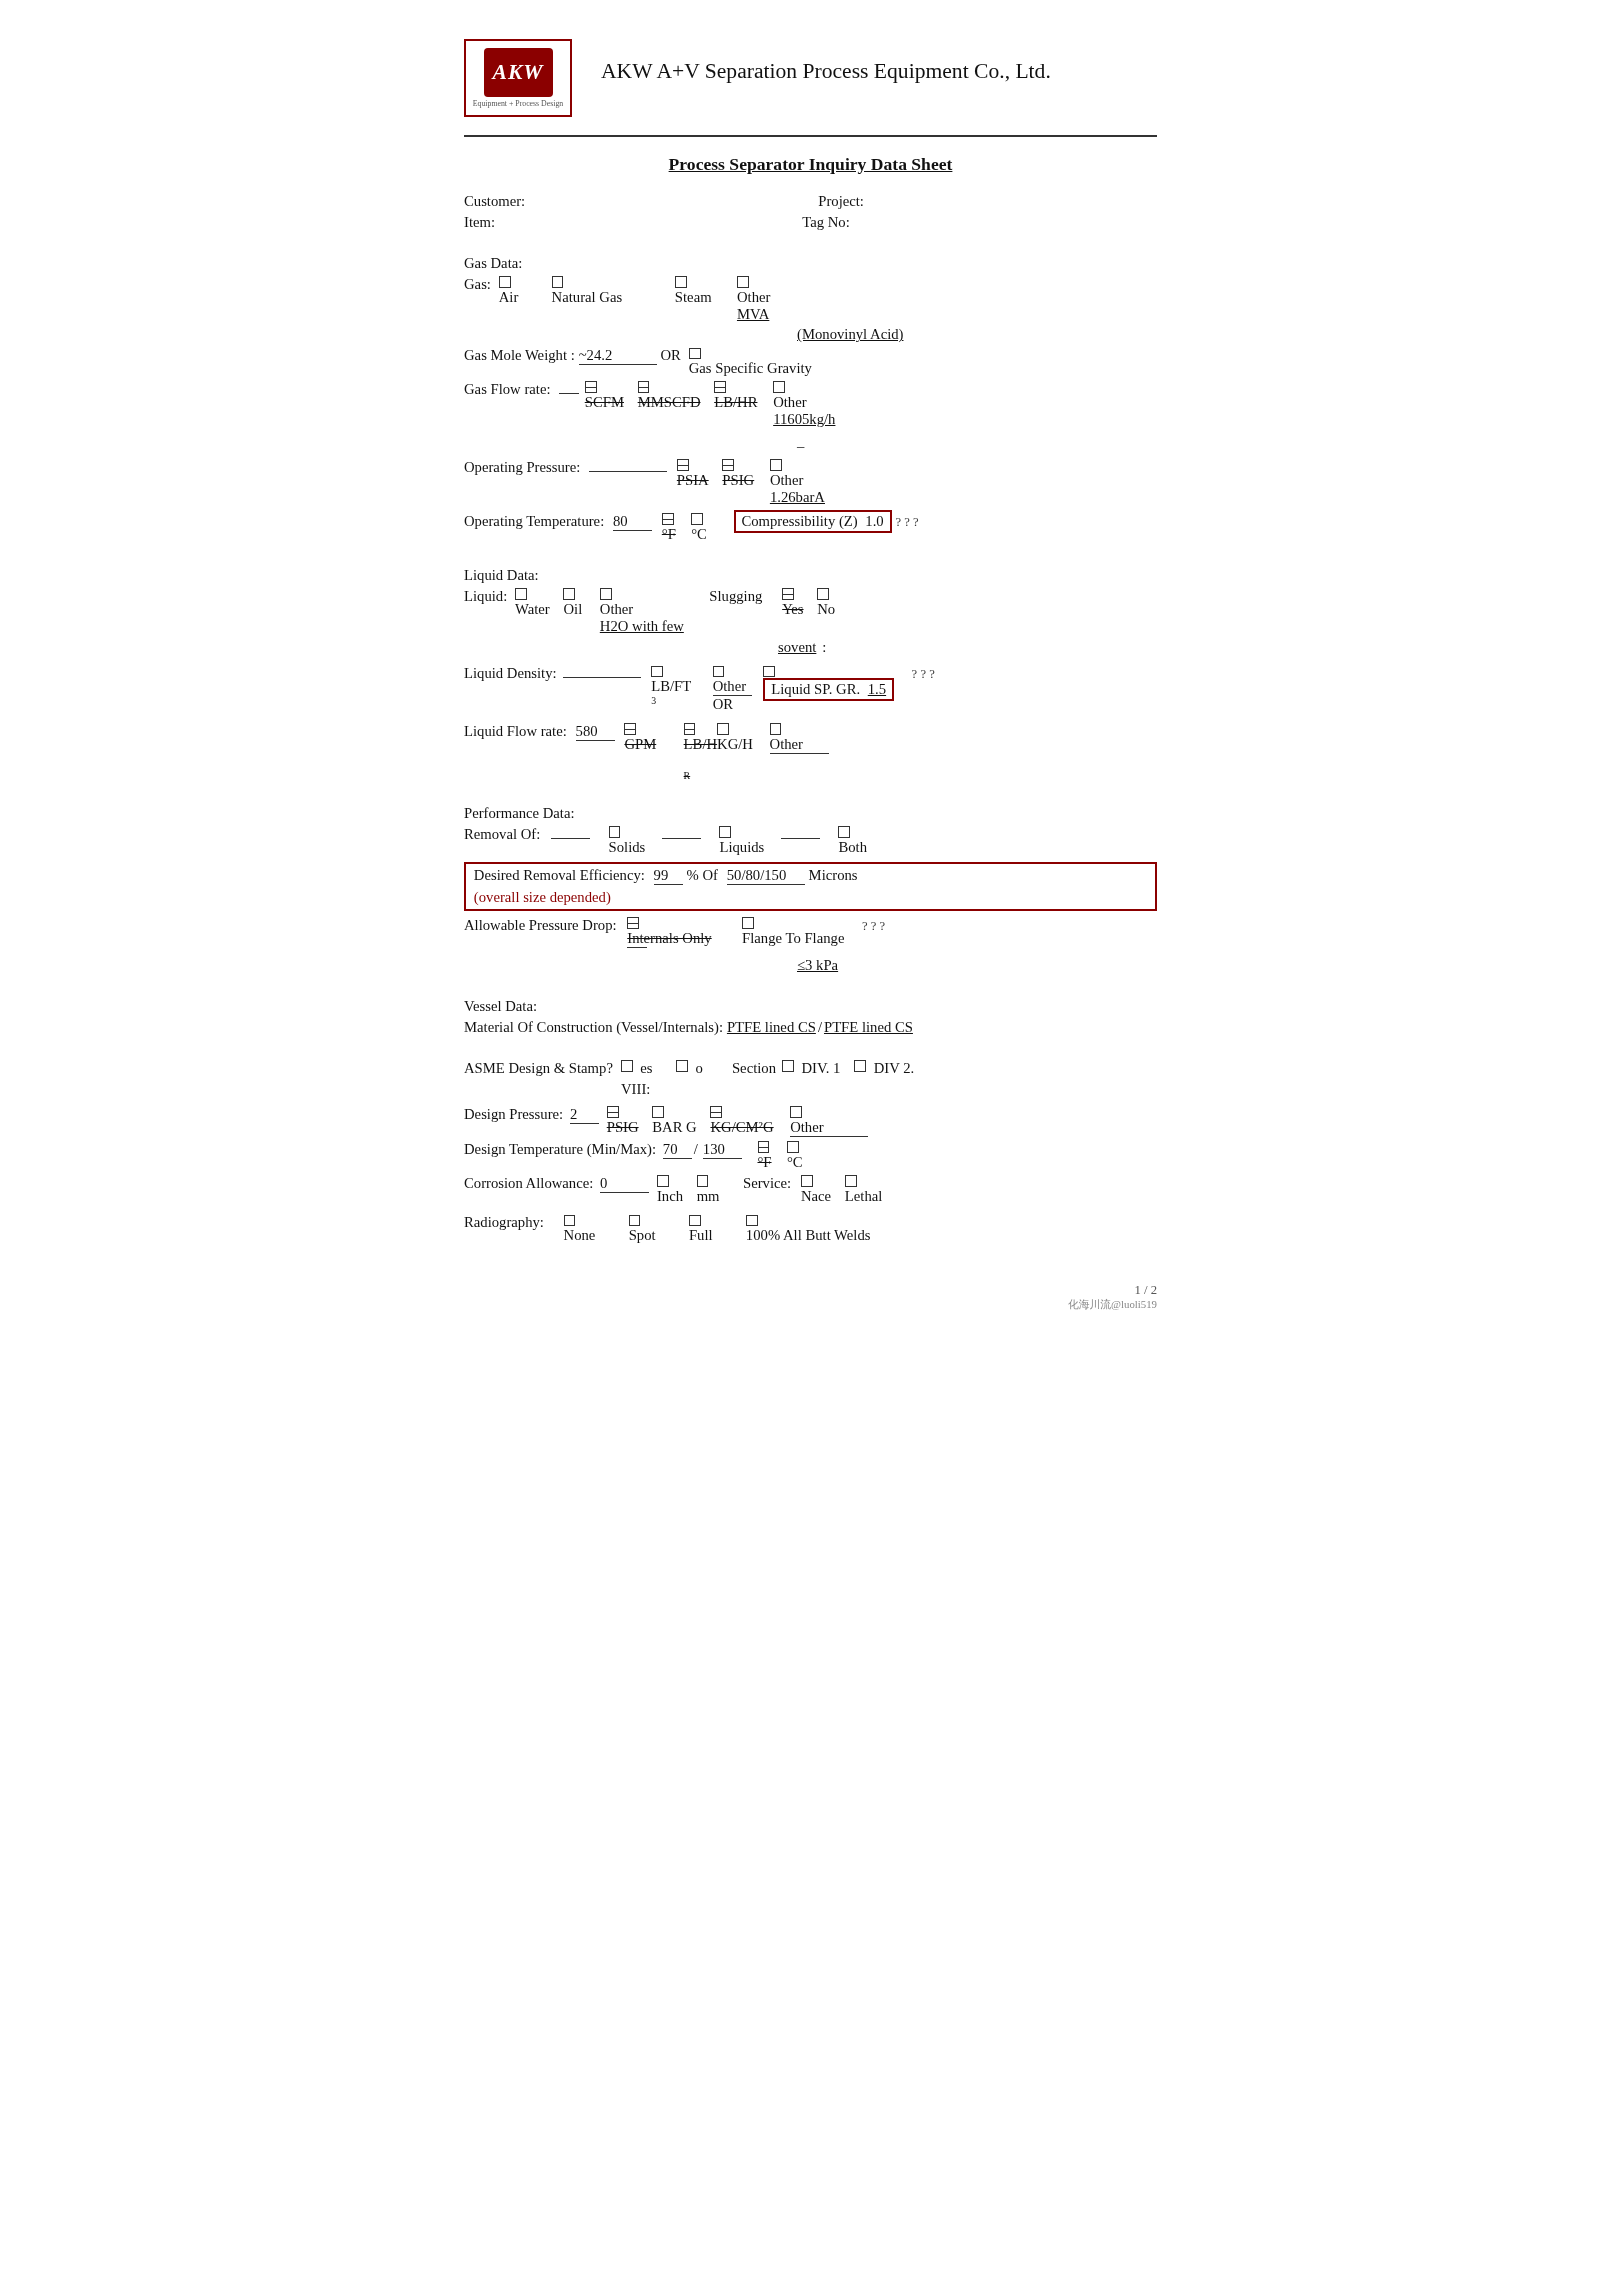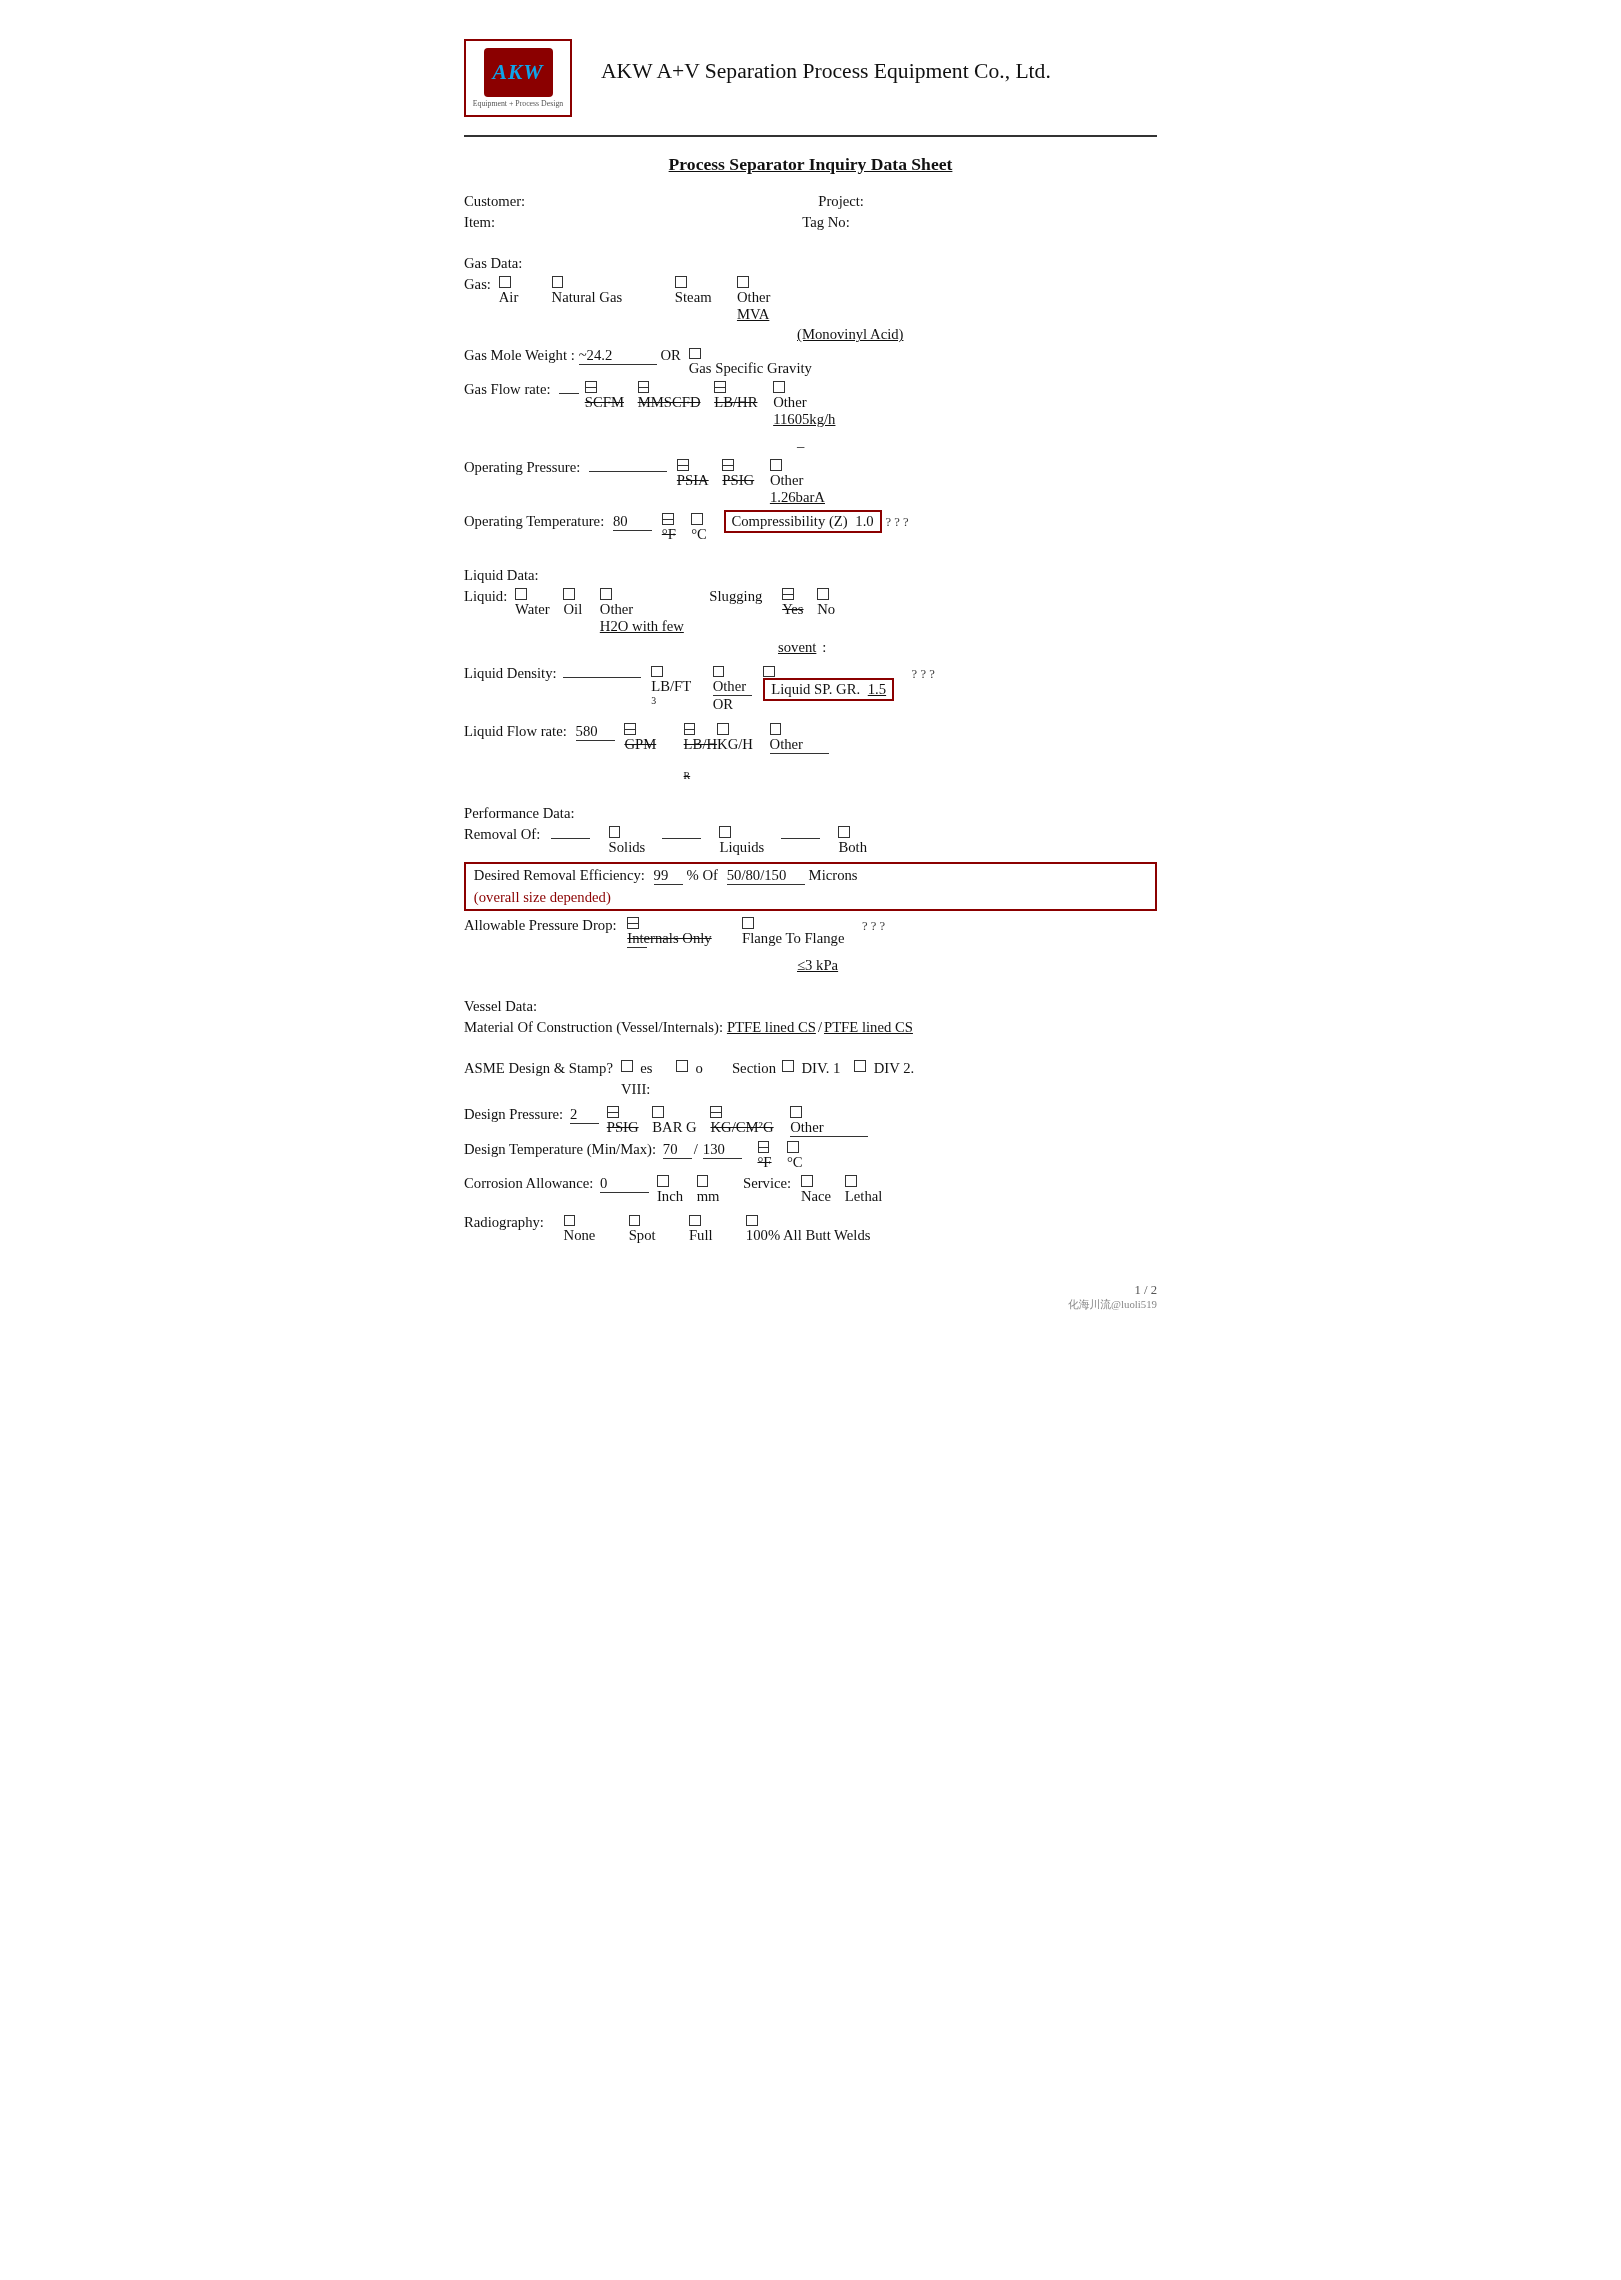--- a/index.html
+++ b/index.html
@@ -31,21 +31,21 @@
     .logo-inner {
       width: 69px;
       height: 49px;
       background: #8B0000;
       display: flex;
       align-items: center;
       justify-content: center;
       border-radius: 3.9px;
     }
     .logo-text {
-      color: #0ea5e9;
+      color: #ffffff;
       font-size: 21.6px;
       font-weight: bold;
       font-style: italic;
       letter-spacing: 1px;
     }
     .logo-sub {
       font-size: 7.8px;
       color: #555;
       margin-top: 2px;
       text-align: center;
@@ -248,21 +248,21 @@
   <span style="margin-right:5.9px;">Operating Temperature:</span>
   <span class="underline-val" style="min-width:39px;margin-right:9.8px;">80</span>
   <span class="checkbox-item strikethrough">
     <span class="cb cb-checked"></span>
     <span>°F</span>
   </span>
   <span class="checkbox-item">
     <span class="cb"></span>
     <span>°C</span>
   </span>
-  <span style="margin-left:3px;">
+  <span style="margin-left:13px;">
     <span class="boxed">
       <span>Compressibility (Z)</span>
       <span style="margin-left:3.9px;">1.0</span>
     </span>
   </span>
   <span class="qqq">? ? ?</span>
 </div>
 
 <div class="section-title">Liquid Data:</div>
 

